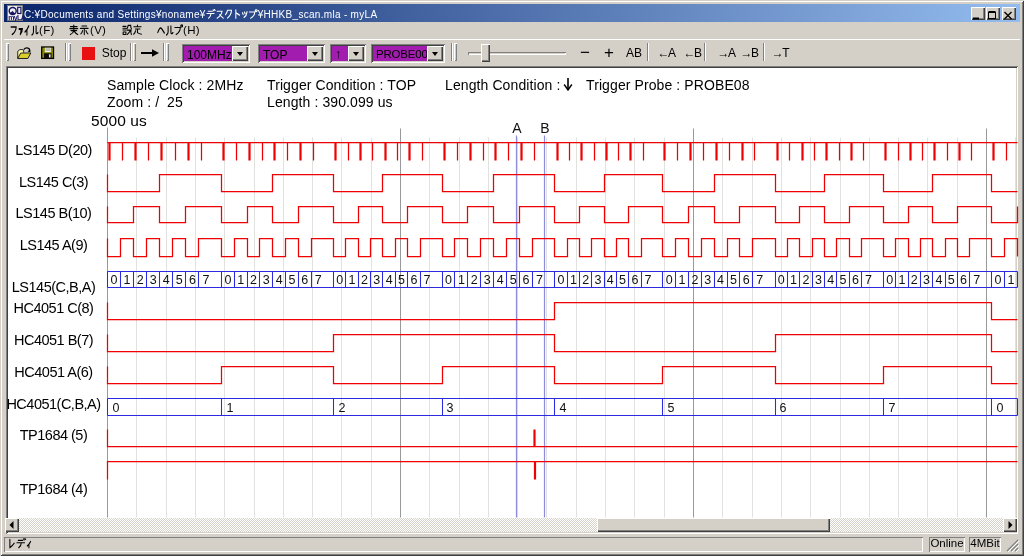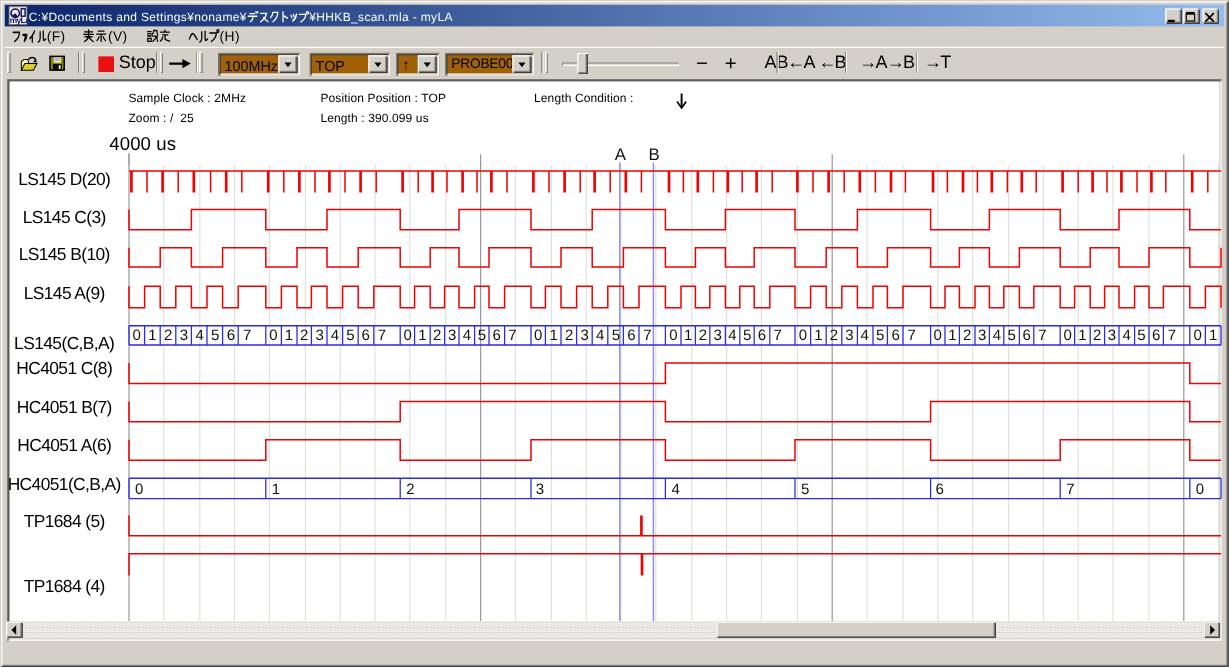--- a/index.html
+++ b/index.html
@@ -11,32 +11,32 @@
   letter-spacing:0.3px;white-space:pre;}
 .tbtn {position:absolute;top:2.5px;width:14px;height:13px;background:#d4d0c8;
   box-shadow:inset 1px 1px 0 #ffffff, inset -1px -1px 0 #404040, inset -2px -2px 0 #808080;}
 #menu {left:4px;top:22px;width:1016px;height:18px;font-size:11.5px;color:#000;}
 .mitem {position:absolute;top:2px;white-space:nowrap}
 #toolbar {left:4px;top:40px;width:1016px;height:26px;}
 .grip {position:absolute;top:3px;width:3px;height:18px;
   box-shadow:inset 1px 1px 0 #ffffff, inset -1px -1px 0 #808080;}
 .tsep {position:absolute;top:3px;width:2px;height:18px;
   box-shadow:inset 1px 0 0 #808080, inset -1px 0 0 #ffffff;}
-.combo {position:absolute;top:4px;height:19px;background:#a16207;
+.combo {position:absolute;top:4px;height:19px;background:#a21caf;
   box-shadow:inset 1px 1px 0 #808080, inset -1px -1px 0 #ffffff,
    inset 2px 2px 0 #404040, inset -2px -2px 0 #d4d0c8;text-align:right;}
 .combo .ctxt {position:absolute;left:5px;top:3.5px;font-size:12px;color:#000;}
 .cbtn {position:absolute;right:2px;top:2px;width:16px;height:15px;background:#d4d0c8;
   box-shadow:inset 1px 1px 0 #ffffff, inset -1px -1px 0 #404040, inset -2px -2px 0 #808080;}
 .cbtn:after {content:"";position:absolute;left:4.5px;top:6px;border:3.5px solid transparent;
   border-top:4px solid #000;}
-.tbt {position:absolute;top:4px;height:18px;font-size:15px;color:#000;
+.tbt {position:absolute;top:4px;height:18px;font-size:12px;color:#000;
   text-align:center;line-height:18px;white-space:nowrap}
 #client {left:8px;top:68px;width:1008px;height:450px;background:#fff;overflow:hidden;}
-.hdr {position:absolute;font-size:10px;color:#000;white-space:pre;letter-spacing:0.1px}
+.hdr {position:absolute;font-size:14px;color:#000;white-space:pre;letter-spacing:0.1px}
 .slabel {position:absolute;left:0;width:107px;text-align:center;font-size:14.5px;color:#000;white-space:pre;letter-spacing:-0.5px;height:17px;line-height:17px}
 #sb {left:5px;top:518px;width:1012px;height:14px;
   background:repeating-conic-gradient(#ffffff 0% 25%, #d6d3cb 0% 50%) 0 0/2px 2px;}
 .sbtn {position:absolute;top:0;width:14px;height:14px;background:#d4d0c8;
   box-shadow:inset 1px 1px 0 #ffffff, inset -1px -1px 0 #404040, inset -2px -2px 0 #808080;}
 #thumb {position:absolute;left:592px;top:0;width:233px;height:14px;background:#d4d0c8;
   box-shadow:inset 1px 1px 0 #ffffff, inset -1px -1px 0 #404040, inset -2px -2px 0 #808080;}
 #status {left:4px;top:535px;width:1016px;height:18px;background:#d4d0c8;font-size:11.5px}
 .pane {position:absolute;top:2px;height:15px;
   box-shadow:inset 1px 1px 0 #808080, inset -1px -1px 0 #ffffff;}
@@ -143,46 +143,47 @@
         <div class="cbtn"></div>
       </div>
   <div class="tsep" style="left:447px"></div>
   <div class="grip" style="left:450px"></div>
   <div class="abs" style="left:464px;top:12px;width:98px;height:3px;
     box-shadow:inset 1px 1px 0 #808080, inset -1px -1px 0 #ffffff;"></div>
   <div class="abs" style="left:477px;top:4px;width:9px;height:18px;background:#d4d0c8;
     box-shadow:inset 1px 1px 0 #ffffff, inset -1px -1px 0 #404040, inset -2px -2px 0 #808080;"></div>
   <div class="tbt" style="left:571px;width:20px;font-size:17px">−</div>
   <div class="tbt" style="left:595px;width:20px;font-size:17px">+</div>
-  <div class="tbt" style="left:632px;width:22px">AB</div>
+  <div class="tbt" style="left:619px;width:22px">AB</div>
   <div class="tsep" style="left:643px"></div>
   <div class="tbt" style="left:652px;width:20px;letter-spacing:-1.5px">←A</div>
   <div class="tbt" style="left:678px;width:20px;letter-spacing:-1.5px">←B</div>
   <div class="tsep" style="left:700px"></div>
   <div class="tbt" style="left:712px;width:20px;letter-spacing:-1.5px">→A</div>
   <div class="tbt" style="left:735px;width:20px;letter-spacing:-1.5px">→B</div>
   <div class="tsep" style="left:759px"></div>
   <div class="tbt" style="left:766px;width:20px;letter-spacing:-1.5px">→T</div>
  </div>
 
  <div class="abs" style="left:6px;top:66px;width:1012px;height:468px;
    box-shadow:inset 1px 1px 0 #808080, inset -1px -1px 0 #ffffff,
    inset 2px 2px 0 #404040, inset -2px -2px 0 #d4d0c8;"></div>
  <div id="client" class="abs"></div>
 
  <div class="hdr" style="left:107px;top:77px">Sample Clock : 2MHz</div>
- <div class="hdr" style="left:267px;top:77px">Position Position : TOP</div>
+ <div class="hdr" style="left:267px;top:77px">Trigger Condition : TOP</div>
  <div class="hdr" style="left:445px;top:77px">Length Condition :</div>
  <svg class="abs" style="left:563px;top:77px" width="10" height="14" viewBox="0 0 10 14">
       <line x1="5" y1="1" x2="5" y2="12" stroke="#000" stroke-width="1.6"></line>
       <path d="M1.2,7.5 L5,13 L8.8,7.5" fill="none" stroke="#000" stroke-width="1.4"></path>
     </svg>
+ <div class="hdr" style="left:586px;top:77px">Trigger Probe : PROBE08</div>
  <div class="hdr" style="left:107px;top:94px">Zoom : /  25</div>
  <div class="hdr" style="left:267px;top:94px">Length : 390.099 us</div>
- <div class="hdr" style="left:91px;top:112px;font-size:15.5px">4000 us</div>
+ <div class="hdr" style="left:91px;top:112px;font-size:15.5px">5000 us</div>
  <div class="abs" style="left:0;top:0;width:1024px;height:556px;pointer-events:none">
  <svg width="1024" height="556" viewBox="0 0 1024 556">
  <g transform="translate(0.5,0.5)">
  <line x1="107" y1="127" x2="107" y2="137" stroke="#97999a"></line>
  <line x1="107" y1="128" x2="107" y2="517" stroke="#97999a" stroke-width="1"></line>
 <line x1="136" y1="137" x2="136" y2="517" stroke="#e1e1dd" stroke-width="1"></line>
 <line x1="166" y1="137" x2="166" y2="517" stroke="#e1e1dd" stroke-width="1"></line>
 <line x1="195" y1="137" x2="195" y2="517" stroke="#e1e1dd" stroke-width="1"></line>
 <line x1="224" y1="137" x2="224" y2="517" stroke="#e1e1dd" stroke-width="1"></line>
 <line x1="254" y1="137" x2="254" y2="517" stroke="#e1e1dd" stroke-width="1"></line>
@@ -326,13 +327,27 @@
  <div id="sb" class="abs">
   <div class="sbtn" style="left:0"><svg width="14" height="14" viewBox="0 0 14 14">
           <path d="M8.5,3 L4.5,7 L8.5,11 Z" fill="#000"></path>
         </svg></div>
   <div id="thumb"></div>
   <div class="sbtn" style="right:0"><svg width="14" height="14" viewBox="0 0 14 14">
           <path d="M5.5,3 L9.5,7 L5.5,11 Z" fill="#000"></path>
         </svg></div>
  </div>
 
+ <div id="status" class="abs">
+  <div class="pane" style="left:0px;width:919px"></div>
+  <div class="abs" style="left:4px;top:2px"><svg width="25" height="11" viewBox="0 0 25 11" style="vertical-align:-2px;display:inline-block">
+          <path d="M2.6,1.5 V10.4 Q5.8,9 8.6,5.6" transform="translate(0.0,0) scale(0.727,0.917)" fill="none" stroke="#000" stroke-width="1.44" stroke-linecap="round"></path>
+          <path d="M2.5,2.6 H7.4 M1,5.2 H9.4 M5.8,5.2 Q5.8,8.4 3,10.6 M8.2,1 l0.9,1.2 M9.7,0.5 l0.9,1.2" transform="translate(8.0,0) scale(0.909,0.917)" fill="none" stroke="#000" stroke-width="1.16" stroke-linecap="round"></path>
+          <path d="M7.2,4 Q5,7 2,8.6 M4.6,6.9 V10.6" transform="translate(18.0,0) scale(0.636,0.917)" fill="none" stroke="#000" stroke-width="1.65" stroke-linecap="round"></path>
+        </svg></div>
+  <div class="pane" style="left:925px;width:36px;text-align:center">Online</div>
+  <div class="pane" style="left:965px;width:32px;text-align:center">4MBit</div>
+  <svg class="abs" style="right:1px;bottom:1px" width="13" height="13" viewBox="0 0 13 13">
+   <path d="M12,1 L1,12 M12,5 L5,12 M12,9 L9,12" stroke="#808080" stroke-width="1.2"></path>
+   <path d="M13,2 L2,13 M13,6 L6,13 M13,10 L10,13" stroke="#fff" stroke-width="1"></path>
+  </svg>
+ </div>
 </div>
 
 </body></html>

